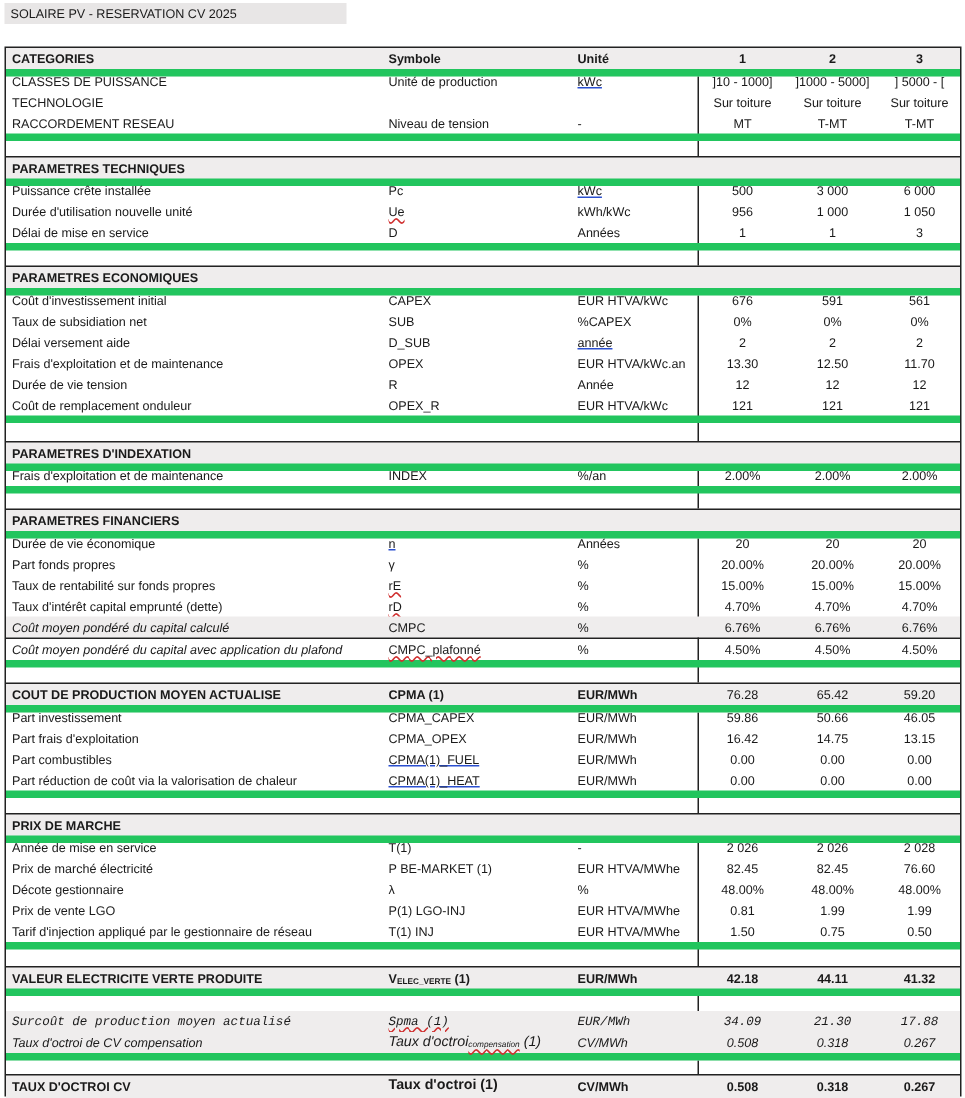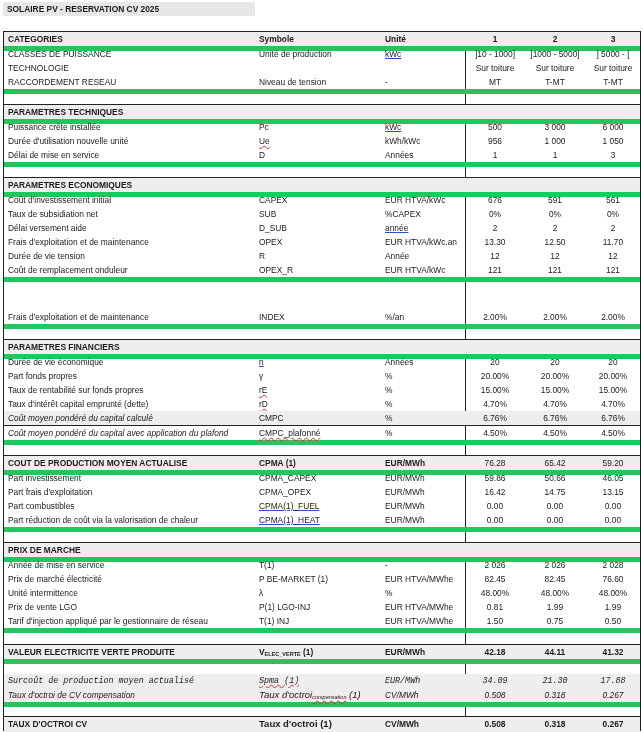--- a/index.html
+++ b/index.html
@@ -1,19 +1,19 @@
 <!DOCTYPE html>
 <html><head>
 <meta charset="utf-8">
 <style>
   html, body { margin:0; padding:0; background:#ffffff; }
   body { width:643px; height:732px; position:relative; overflow:hidden;
          font-family:"Liberation Sans", "DejaVu Sans", sans-serif; font-size:8.4px; color:#1a1a1a; }
-  .title { position:absolute; left:3px; top:2px; width:252px; height:14px; background:#e8e6e6;
-           font-weight:bold; font-size:8.4px; line-height:14px; padding-left:4px; box-sizing:border-box; }
+  .title { position:absolute; left:3px; top:2px; width:228px; height:14px; background:#e8e6e6;
+           font-weight:normal; font-size:8.4px; line-height:14px; padding-left:4px; box-sizing:border-box; }
   .sheet { position:absolute; left:3px; top:31px; width:638px; height:700px;
            border:1px solid #222; box-sizing:border-box; }
   .vline { position:absolute; top:0; bottom:0; left:461px; width:1px; background:#222; }
   .row { position:absolute; left:0; width:636px; height:14px; line-height:14px; }
   .row.shade { background:#efeded; }
   .row.bt { border-top:1px solid #222; }
   .row.bb { border-bottom:5px solid #22c55e; }
   .cell { position:absolute; top:0; height:100%; white-space:nowrap; overflow:visible; }
   .c-label { left:4px; }
   .c-sym { left:255px; }
@@ -141,20 +141,23 @@
   </div>
   <div class="row bb" style="top:231px;">
     <span class="cell c-label">Coût de remplacement onduleur</span>
     <span class="cell c-sym">OPEX_R</span>
     <span class="cell c-unit">EUR HTVA/kWc</span>
     <span class="cell c-v1">121</span>
     <span class="cell c-v2">121</span>
     <span class="cell c-v3">121</span>
   </div>
 
+  <div class="row shade bt bb" style="top:262px;">
+    <span class="cell c-label bold">PARAMETRES D'INDEXATION</span>
+  </div>
   <div class="row bb" style="top:278px;">
     <span class="cell c-label">Frais d'exploitation et de maintenance</span>
     <span class="cell c-sym">INDEX</span>
     <span class="cell c-unit">%/an</span>
     <span class="cell c-v1">2.00%</span>
     <span class="cell c-v2">2.00%</span>
     <span class="cell c-v3">2.00%</span>
   </div>
 
   <div class="row shade bt bb" style="top:307px;">
@@ -263,21 +266,21 @@
   </div>
   <div class="row" style="top:540px;">
     <span class="cell c-label">Prix de marché électricité</span>
     <span class="cell c-sym">P BE-MARKET (1)</span>
     <span class="cell c-unit">EUR HTVA/MWhe</span>
     <span class="cell c-v1">82.45</span>
     <span class="cell c-v2">82.45</span>
     <span class="cell c-v3">76.60</span>
   </div>
   <div class="row" style="top:554px;">
-    <span class="cell c-label">Unité intermittence</span>
+    <span class="cell c-label">Décote gestionnaire</span>
     <span class="cell c-sym">λ</span>
     <span class="cell c-unit">%</span>
     <span class="cell c-v1">48.00%</span>
     <span class="cell c-v2">48.00%</span>
     <span class="cell c-v3">48.00%</span>
   </div>
   <div class="row" style="top:568px;">
     <span class="cell c-label">Prix de vente LGO</span>
     <span class="cell c-sym">P(1) LGO-INJ</span>
     <span class="cell c-unit">EUR HTVA/MWhe</span>

